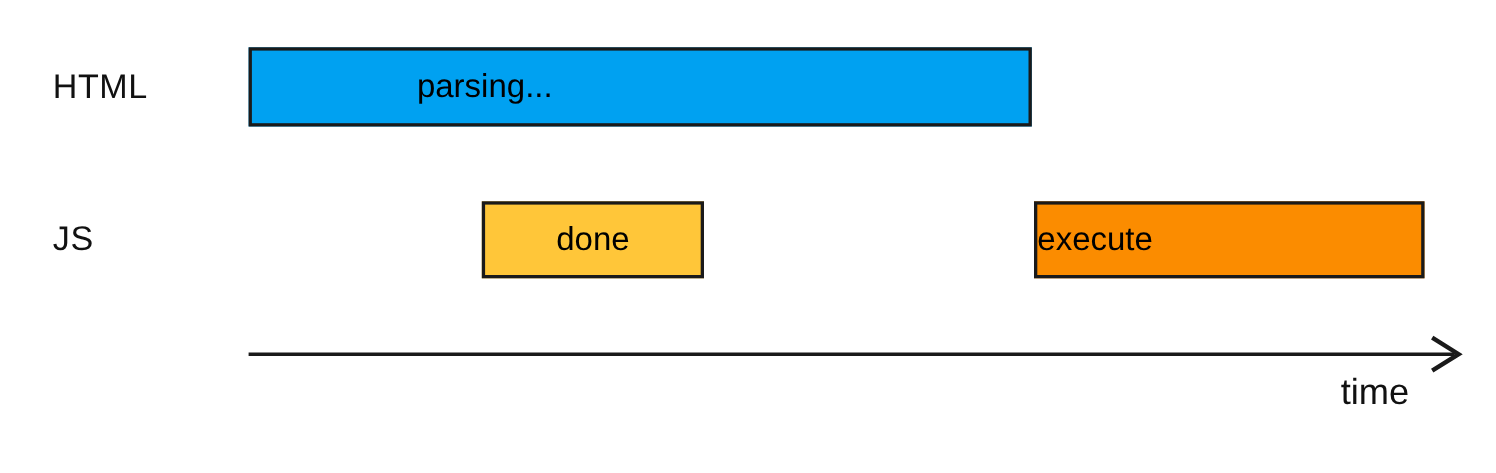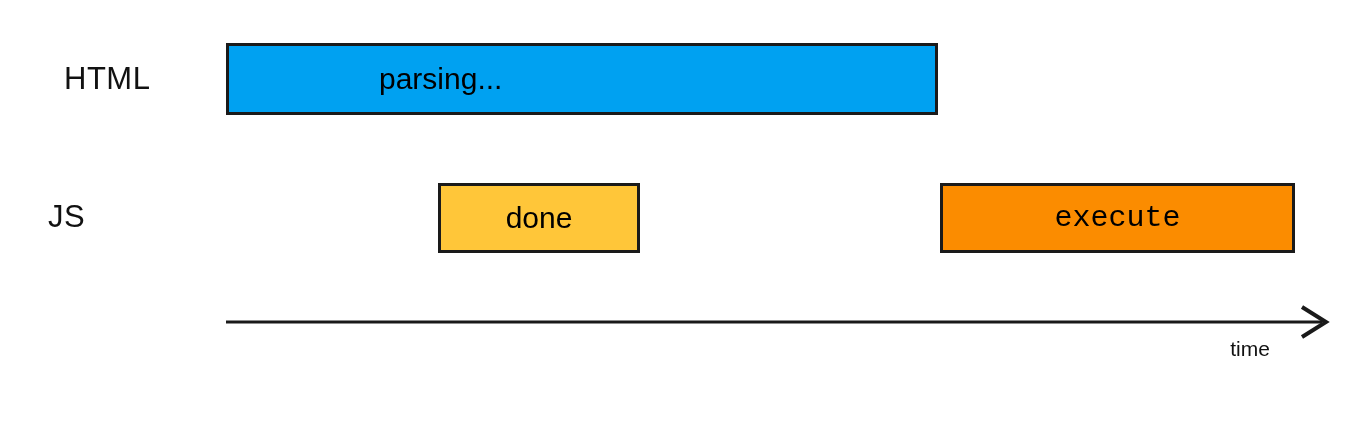--- a/index.html
+++ b/index.html
@@ -17,21 +17,21 @@
     color:var(--text);
     position:relative;
   }
   .row-label{
     position:absolute;
     font-size:31px;
     line-height:1;
     color:var(--text);
     letter-spacing:0.5px;
   }
-  #label-html{left:64px;top:63px;}
+  #label-html{left:48px;top:63px;}
   #label-js{left:48px;top:201px;}
   .bar{
     position:absolute;
     border:3px solid var(--border);
     display:flex;
     align-items:center;
     font-size:30px;
     color:#000;
   }
   #bar-parsing{
@@ -42,34 +42,33 @@
     padding-right:25px;
   }
   #bar-fetch{
     left:438px;top:183px;width:202px;height:70px;
     background:var(--fetch-bar);
     justify-content:center;
   }
   #bar-execute{
     left:940px;top:183px;width:355px;height:70px;
     background:var(--execute-bar);
-    justify-content:center;
-    font-family:Liberation Mono, monospace;
+    justify-content:flex-start;
   }
   #time-axis{
     position:absolute;
     left:220px;top:300px;
     width:1120px;height:46px;
   }
   #time-label{
     position:absolute;
     left:1185px;top:337px;
     width:130px;
     text-align:center;
-    font-size:21px;
+    font-size:33px;
     color:var(--text);
   }
 </style>
 </head>
 <body>
 
 <div class="row-label" id="label-html">HTML</div>
 
 <div class="bar" id="bar-parsing">
   <span>parsing...</span>

